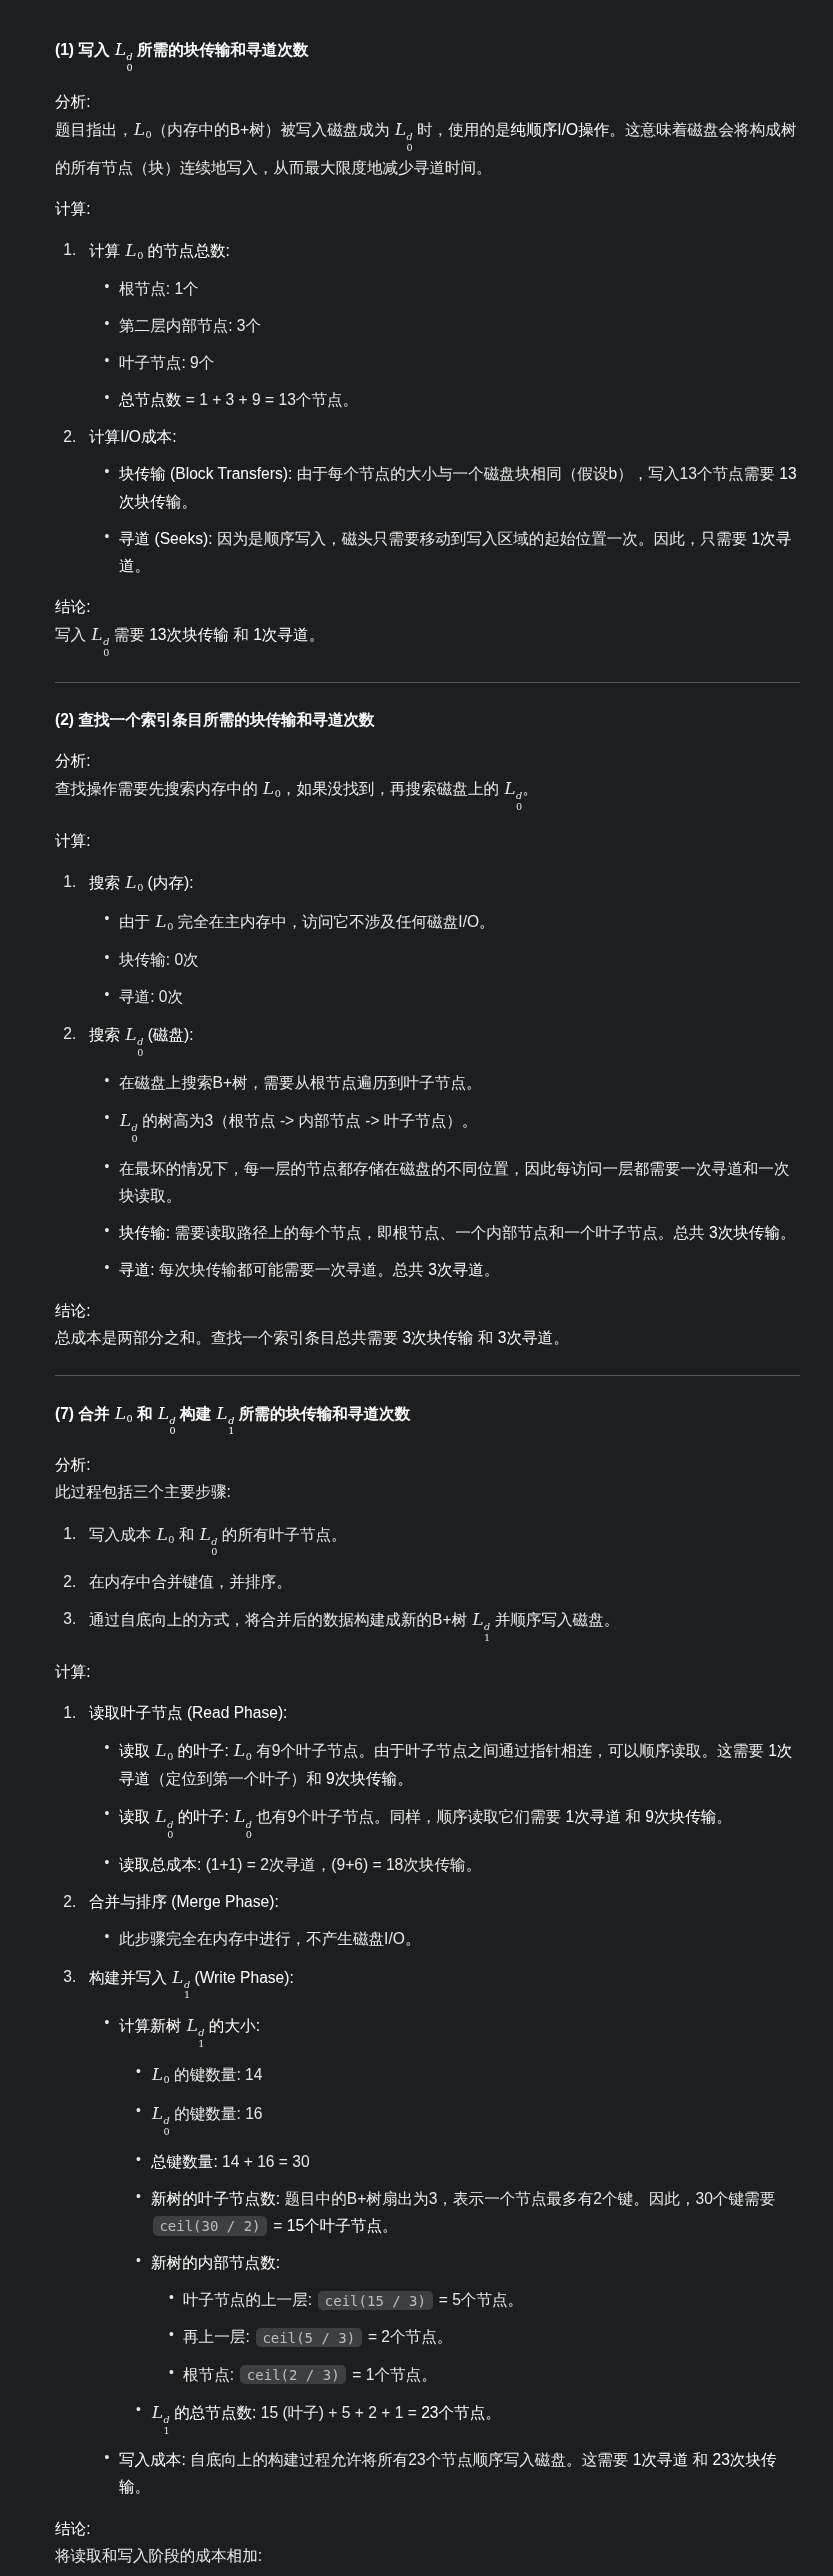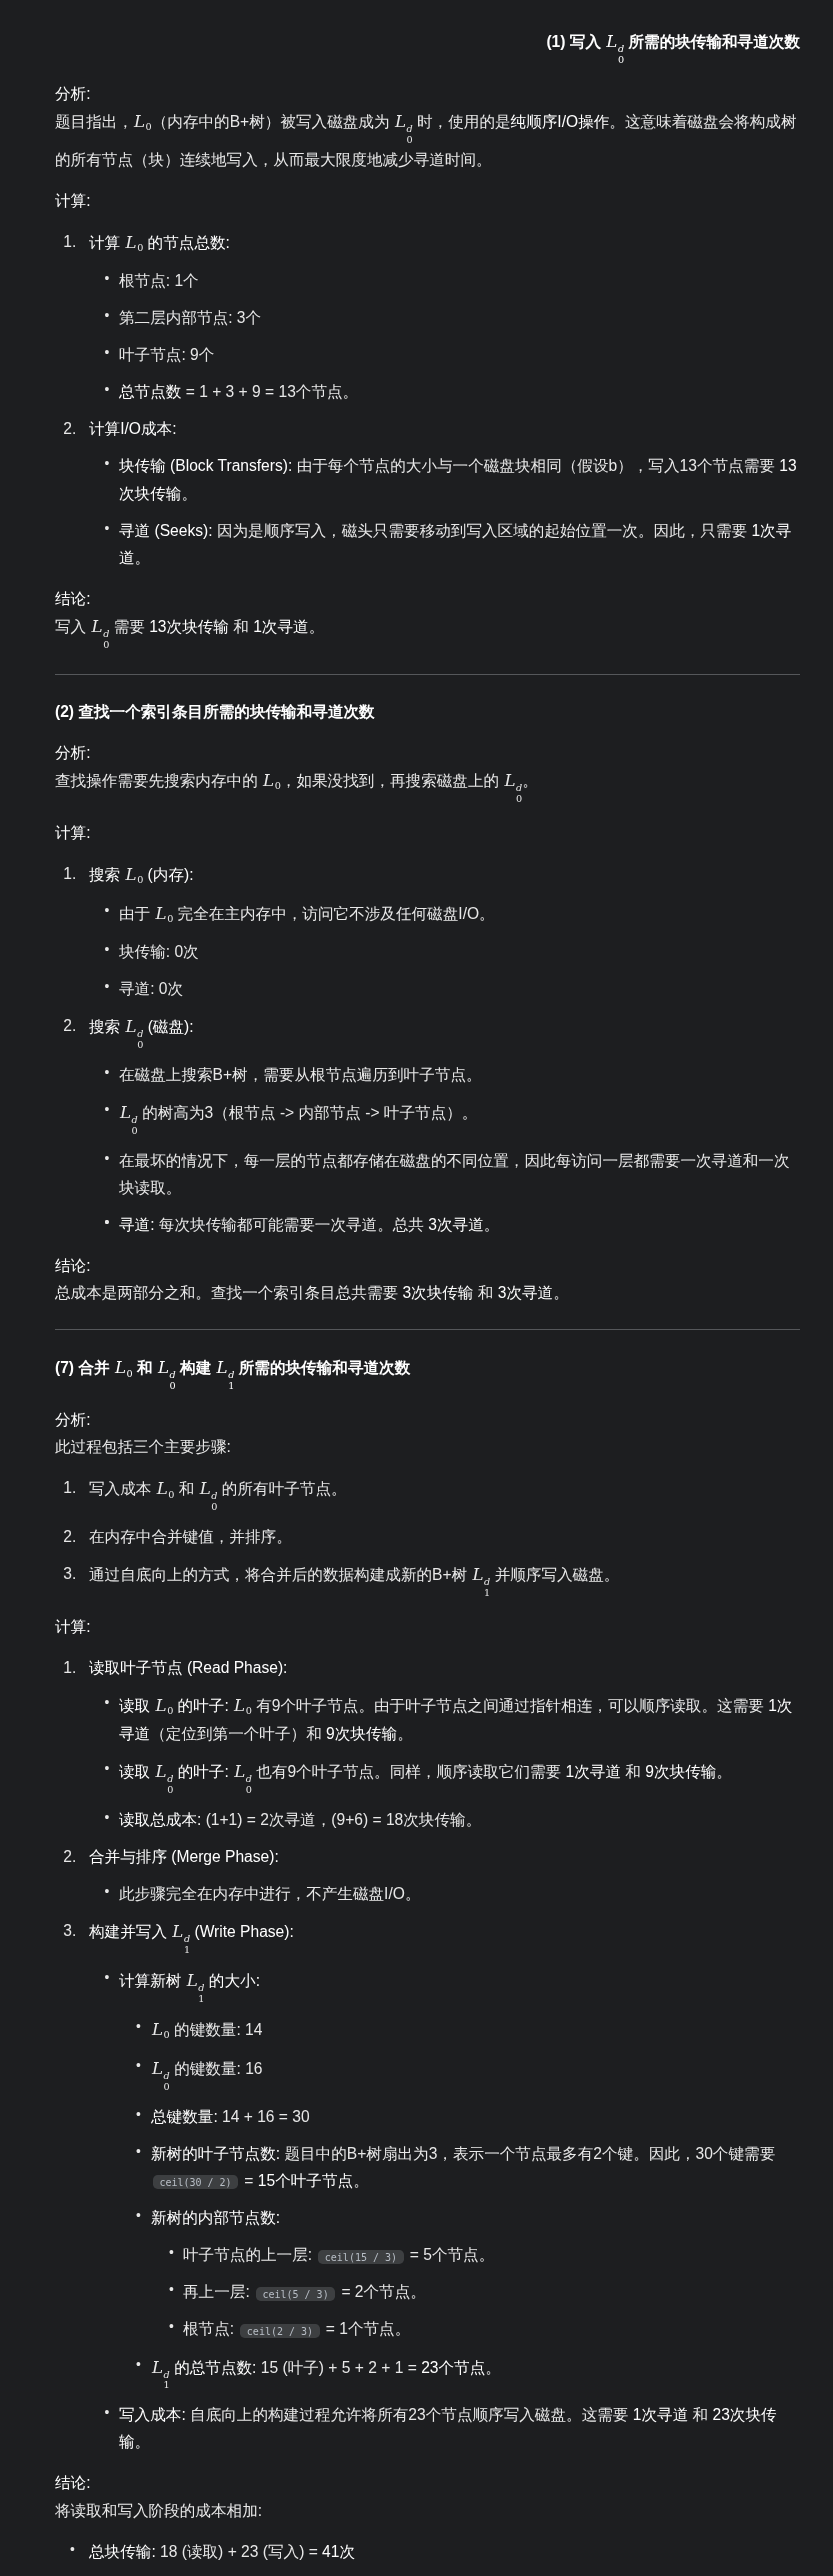--- a/index.html
+++ b/index.html
@@ -6,42 +6,42 @@
   body{
     font-family:"Liberation Sans","DejaVu Sans",sans-serif;
     font-size:15.6px;line-height:1.74;color:#e8e8e8;
     -webkit-font-smoothing:antialiased;
   }
   .content{
     box-sizing:border-box;width:833px;min-height:2576px;
     padding:23px 33px 42px 55px;background:#1d1e20;
   }
   .hd{font-weight:700;color:#ffffff;margin:22px 0 7.3px;}
-  .hd:first-child{margin-top:4px;text-align:right;}
+  .hd:first-child{margin-top:12px;}
   .para{margin:14px 0;}
   .b{font-weight:400;color:#ffffff;}
   .hr{border:none;border-top:1px solid #55575a;height:0;margin:23px 0;}
   .list{margin:13.5px 0;}
   .li{position:relative;margin:10px 0;}
   .li > .list{margin:10px 0 0;}
   .marker{position:absolute;top:0;color:#e8e8e8;}
   .list.ol.d0 > .li{padding-left:34px;}
   .list.ol.d0 > .li > .marker{left:8.3px;}
   .list.ul.d0 > .li{padding-left:34px;}
   .list.ul.d0 > .li > .marker{left:15px;}
   .list.ul.d1 > .li{padding-left:30px;}
   .list.ul.d1 > .li > .marker{left:15.6px;}
   .list.ul.d2 > .li{padding-left:32px;}
   .list.ul.d2 > .li > .marker{left:17px;}
   .list.ul.d3 > .li{padding-left:32px;}
   .list.ul.d3 > .li > .marker{left:18px;}
   .bullet{font-size:0.88em;}
   .code{
     font-family:"DejaVu Sans Mono","Liberation Mono",monospace;
-    font-size:10px;color:#b8bec6;background:#3d3f41;
+    font-size:14px;color:#b8bec6;background:#3d3f41;
     border-radius:4.7px;padding:1.6px 6.8px;margin:0 1.6px;white-space:pre;
   }
   .math{font-family:"DejaVu Serif","Liberation Serif",serif;font-size:1.07em;font-weight:400;}
   .math .mb{font-style:italic;padding-left:1px;}
   .mstack{
     display:inline-flex;flex-direction:column;align-items:flex-start;
     font-size:0.58em;line-height:1.12;vertical-align:-0.52em;padding-left:0.5px;
   }
   .mstack .msup{font-style:italic;}
   .mstack .msub{font-style:normal;}
@@ -93,21 +93,21 @@
         <div class="li"><span class="marker">2.</span><span class="li-body"><strong class="b">搜索 </strong><span class="math"><span class="mb">L</span><span class="mstack">
                 <span class="msup">d</span>
                 <span class="msub">0</span>
               </span></span><strong class="b"> (磁盘):</strong></span><div class="list ul d1">
             <div class="li"><span class="marker bullet">•</span><span class="li-body"><span class="run">在磁盘上搜索B+树，需要从根节点遍历到叶子节点。</span></span></div>
             <div class="li"><span class="marker bullet">•</span><span class="li-body"><span class="math"><span class="mb">L</span><span class="mstack">
                     <span class="msup">d</span>
                     <span class="msub">0</span>
                   </span></span><span class="run"> 的树高为3（根节点 -&gt; 内部节点 -&gt; 叶子节点）。</span></span></div>
             <div class="li"><span class="marker bullet">•</span><span class="li-body"><span class="run">在最坏的情况下，每一层的节点都存储在磁盘的不同位置，因此每访问一层都需要一次寻道和一次块读取。</span></span></div>
-            <div class="li"><span class="marker bullet">•</span></div>
+            <div class="li"><span class="marker bullet">•</span><span class="li-body"><strong class="b">块传输:</strong><span class="run"> 需要读取路径上的每个节点，即根节点、一个内部节点和一个叶子节点。总共 </span><strong class="b">3次块传输</strong><span class="run">。</span></span></div>
             <div class="li"><span class="marker bullet">•</span><span class="li-body"><strong class="b">寻道:</strong><span class="run"> 每次块传输都可能需要一次寻道。总共 </span><strong class="b">3次寻道</strong><span class="run">。</span></span></div>
           </div></div>
       </div>
       <div class="para"><strong class="b">结论:</strong><br><span class="run">总成本是两部分之和。查找一个索引条目总共需要 </span><strong class="b">3次块传输</strong><span class="run"> 和 </span><strong class="b">3次寻道</strong><span class="run">。</span></div>
       <div class="hr"></div>
       <div class="hd"><span class="run">(7) 合并 </span><span class="math"><span class="mb">L</span><span class="msub-only">0</span></span><span class="run"> 和 </span><span class="math"><span class="mb">L</span><span class="mstack">
             <span class="msup">d</span>
             <span class="msub">0</span>
           </span></span><span class="run"> 构建 </span><span class="math"><span class="mb">L</span><span class="mstack">
             <span class="msup">d</span>

